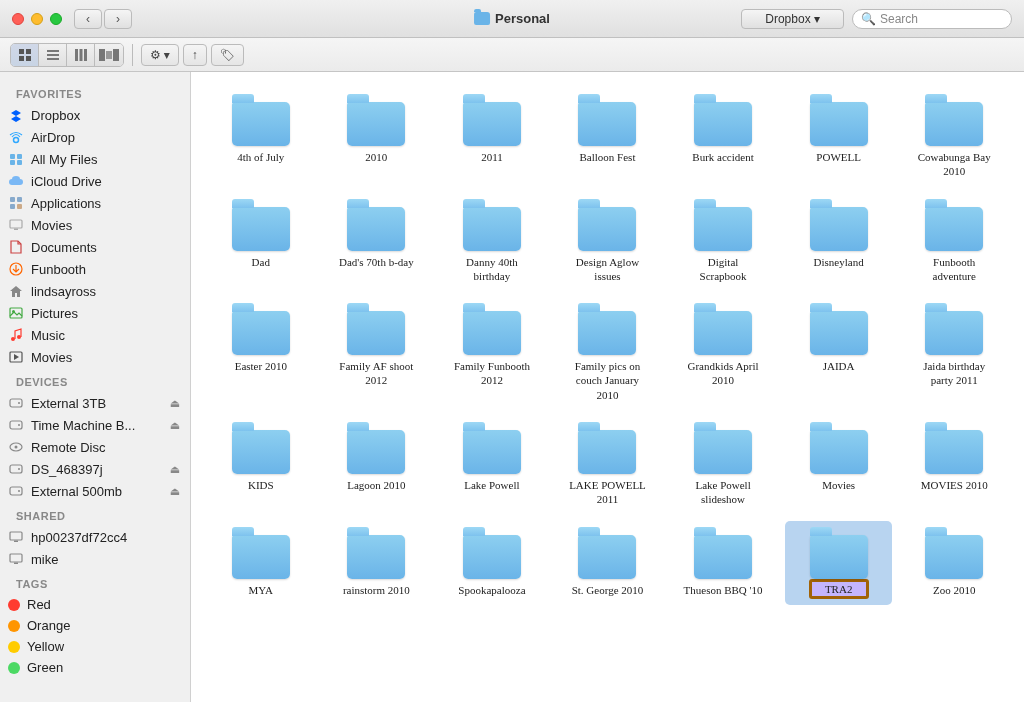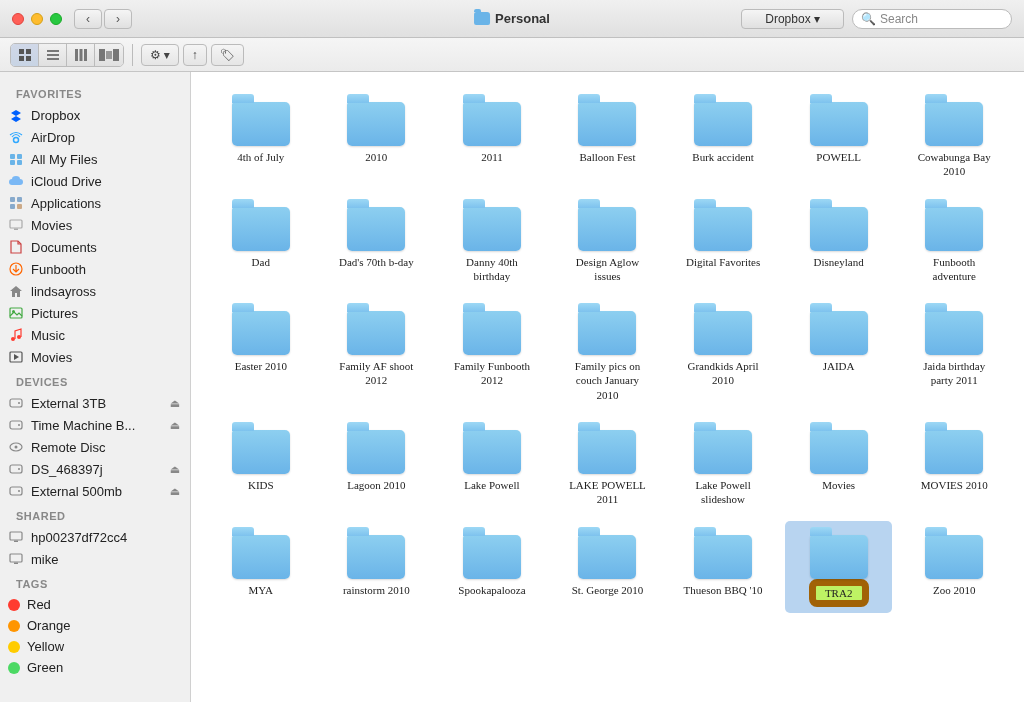--- a/index.html
+++ b/index.html
@@ -221,23 +221,23 @@
     }
     .folder-label {
       font-size: 11px; color: #222;
       text-align: center;
       margin-top: 4px;
       line-height: 1.3;
       word-break: break-word;
       max-width: 80px;
     }
     .rename-label {
-      background: #bef264;
-      border: 7px solid #a16207;
-      border-radius: 8px;
+      background: #c4b5fd;
+      border: 3px solid #a16207;
+      border-radius: 3px;
       padding: 1px 4px;
       font-size: 11px;
       color: #222;
       text-align: center;
       min-width: 60px;
     }
   </style>
 </head>
 <body>
 
@@ -612,21 +612,21 @@
             </div>
           </div>
           <div class="folder-label">Design Aglow issues</div>
         </div>
         <div class="folder-item">
           <div class="folder-icon-wrap">
             <div class="folder-body">
               <div class="folder-tab"></div>
             </div>
           </div>
-          <div class="folder-label">Digital Favorites</div>
+          <div class="folder-label">Digital Scrapbook</div>
         </div>
         <div class="folder-item">
           <div class="folder-icon-wrap">
             <div class="folder-body">
               <div class="folder-tab"></div>
             </div>
           </div>
           <div class="folder-label">Disneyland</div>
         </div>
         <div class="folder-item">

